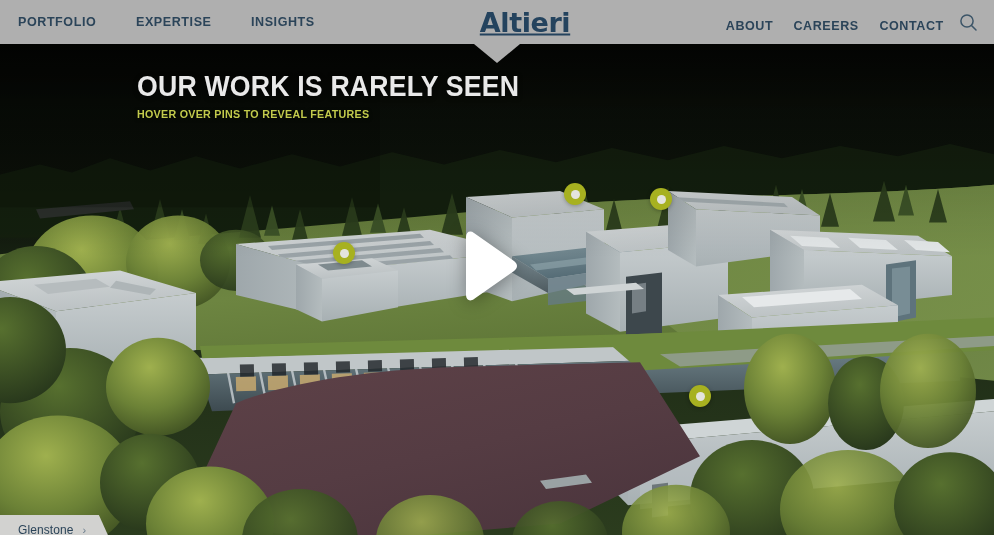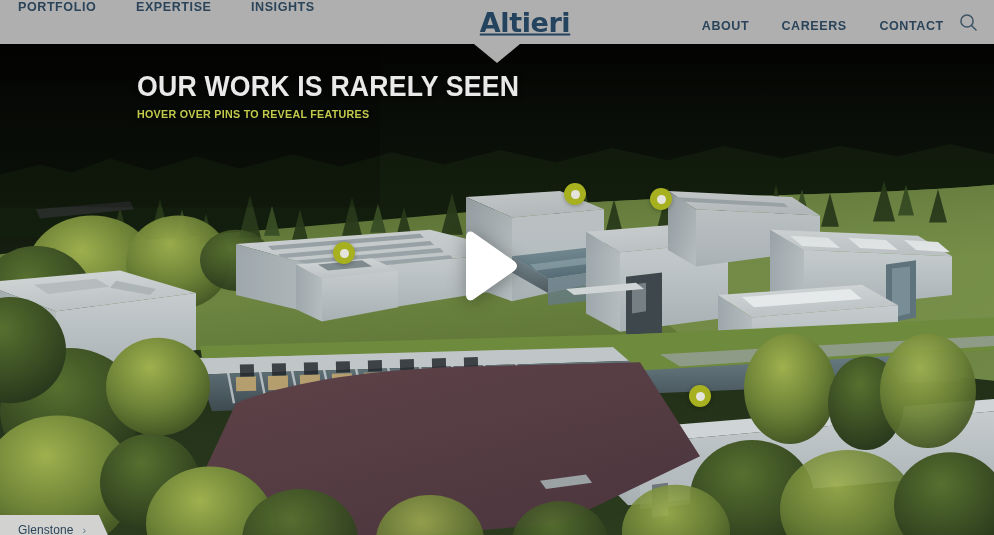--- a/index.html
+++ b/index.html
@@ -35,30 +35,30 @@
     position: relative;
     width: 100%;
     height: 100%;
   }
 
   .nav-left {
     position: absolute;
     left: 18px; top: 0;
     height: 44px;
     display: flex;
-    align-items: flex-start;
+    align-items: center;
     gap: 34px;
   }
   .nav-right {
     position: absolute;
     right: 48px; top: 0;
     height: 52px;
     display: flex;
     align-items: center;
-    gap: 28px;
+    gap: 16px;
   }
   .nav-link {
     font-family: "Liberation Sans", sans-serif;
     font-size: 13.5px;
     font-weight: 700;
     letter-spacing: 0.6px;
     color: #2b4459;
     text-decoration: none;
     line-height: 1;
     white-space: nowrap;

